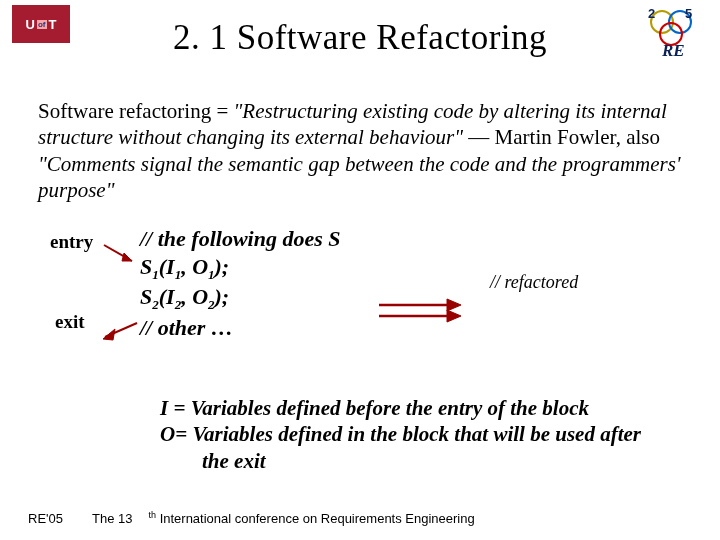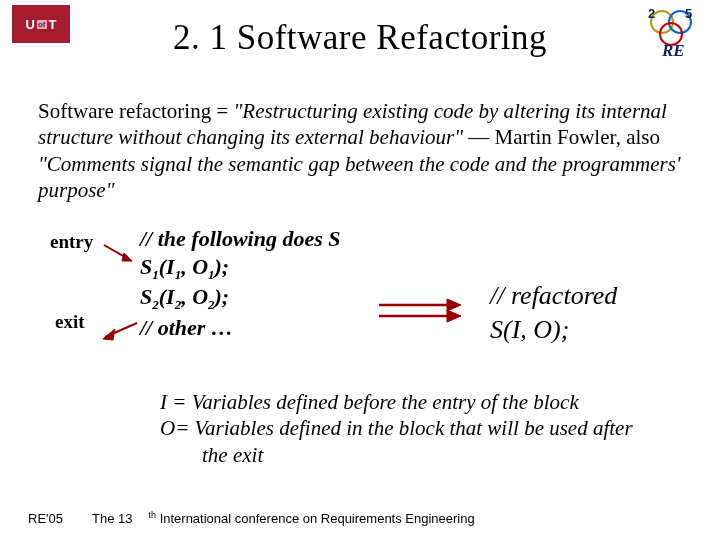--- a/index.html
+++ b/index.html
@@ -83,42 +83,42 @@
     left: 140px;
     font-family: "Times New Roman", Times, serif;
     font-style: italic;
     font-weight: bold;
     font-size: 22px;
     line-height: 1.25;
   }
   .code-block sub { font-size: 13px; font-style: italic; font-weight: bold; vertical-align: sub; }
   .refactored {
     position: absolute;
-    top: 58px;
+    top: 50px;
     left: 490px;
     font-family: "Times New Roman", Times, serif;
     font-style: italic;
-    font-size: 26px;
+    font-size: 18px;
     line-height: 1.3;
   }
   .arrow {
     position: absolute;
     stroke: #990000;
     fill: #990000;
   }
   .legend {
     font-family: "Times New Roman", Times, serif;
     font-style: italic;
     font-size: 21px;
     line-height: 1.25;
     padding: 0 30px 0 100px;
     text-indent: -42px;
     margin-left: 42px;
   }
-  .legend-wrap { padding: 0 30px 0 60px; margin-top: 18px; }
+  .legend-wrap { padding: 0 30px 0 60px; margin-top: 24px; font-weight: bold; }
   .footer {
     position: absolute;
     bottom: 14px;
     left: 28px;
     right: 20px;
     font-family: Arial, sans-serif;
     font-size: 13px;
     display: flex;
     align-items: baseline;
     gap: 29px;
@@ -172,21 +172,20 @@
 
   <svg class="arrow" style="top:75px; left:375px;" width="95" height="30">
     <line x1="4" y1="9" x2="74" y2="9" stroke-width="2.5"></line>
     <polygon points="86,9 72,3 72,15"></polygon>
     <line x1="4" y1="20" x2="74" y2="20" stroke-width="2.5"></line>
     <polygon points="86,20 72,14 72,26"></polygon>
   </svg>
 
   <div class="refactored">
     <div>// refactored</div>
-    <div>S(I, O);</div>
   </div>
 </div>
 
 <div class="legend-wrap">
   <div class="legend">I = Variables defined before the entry of the block</div>
   <div class="legend">O= Variables defined in the block that will be used after the exit</div>
 </div>
 
 <div class="footer">
   <span>RE'05</span>

